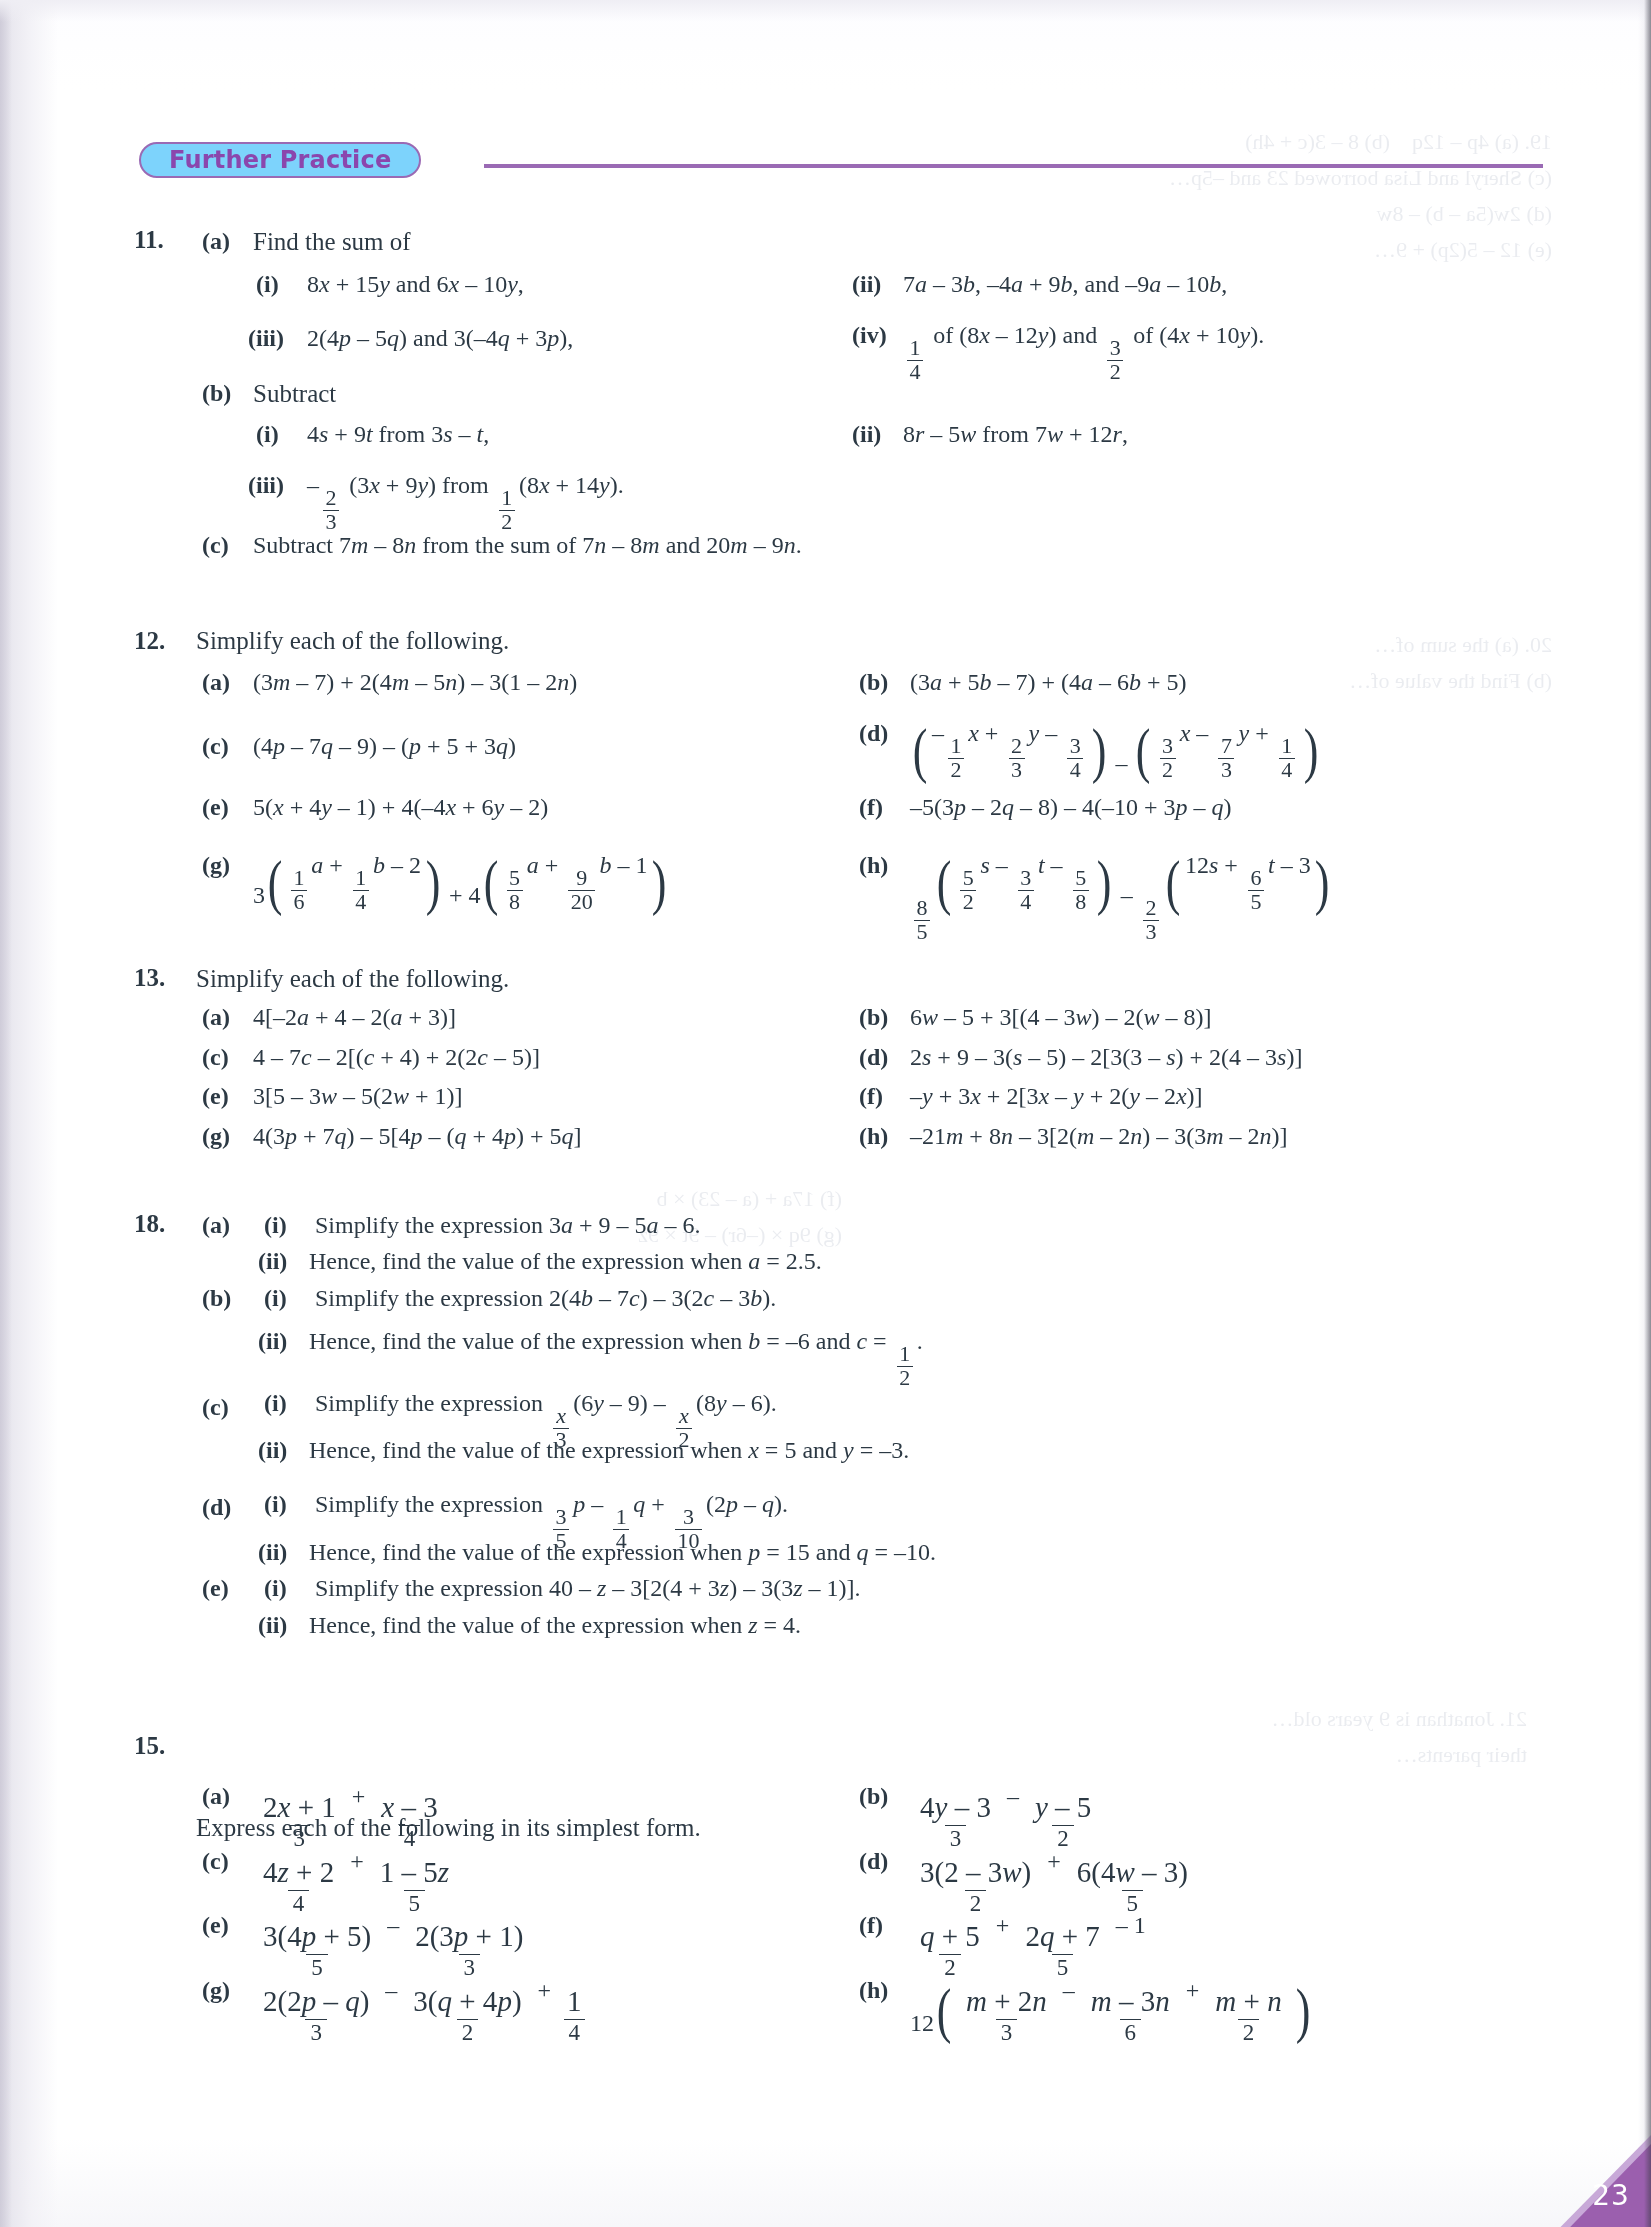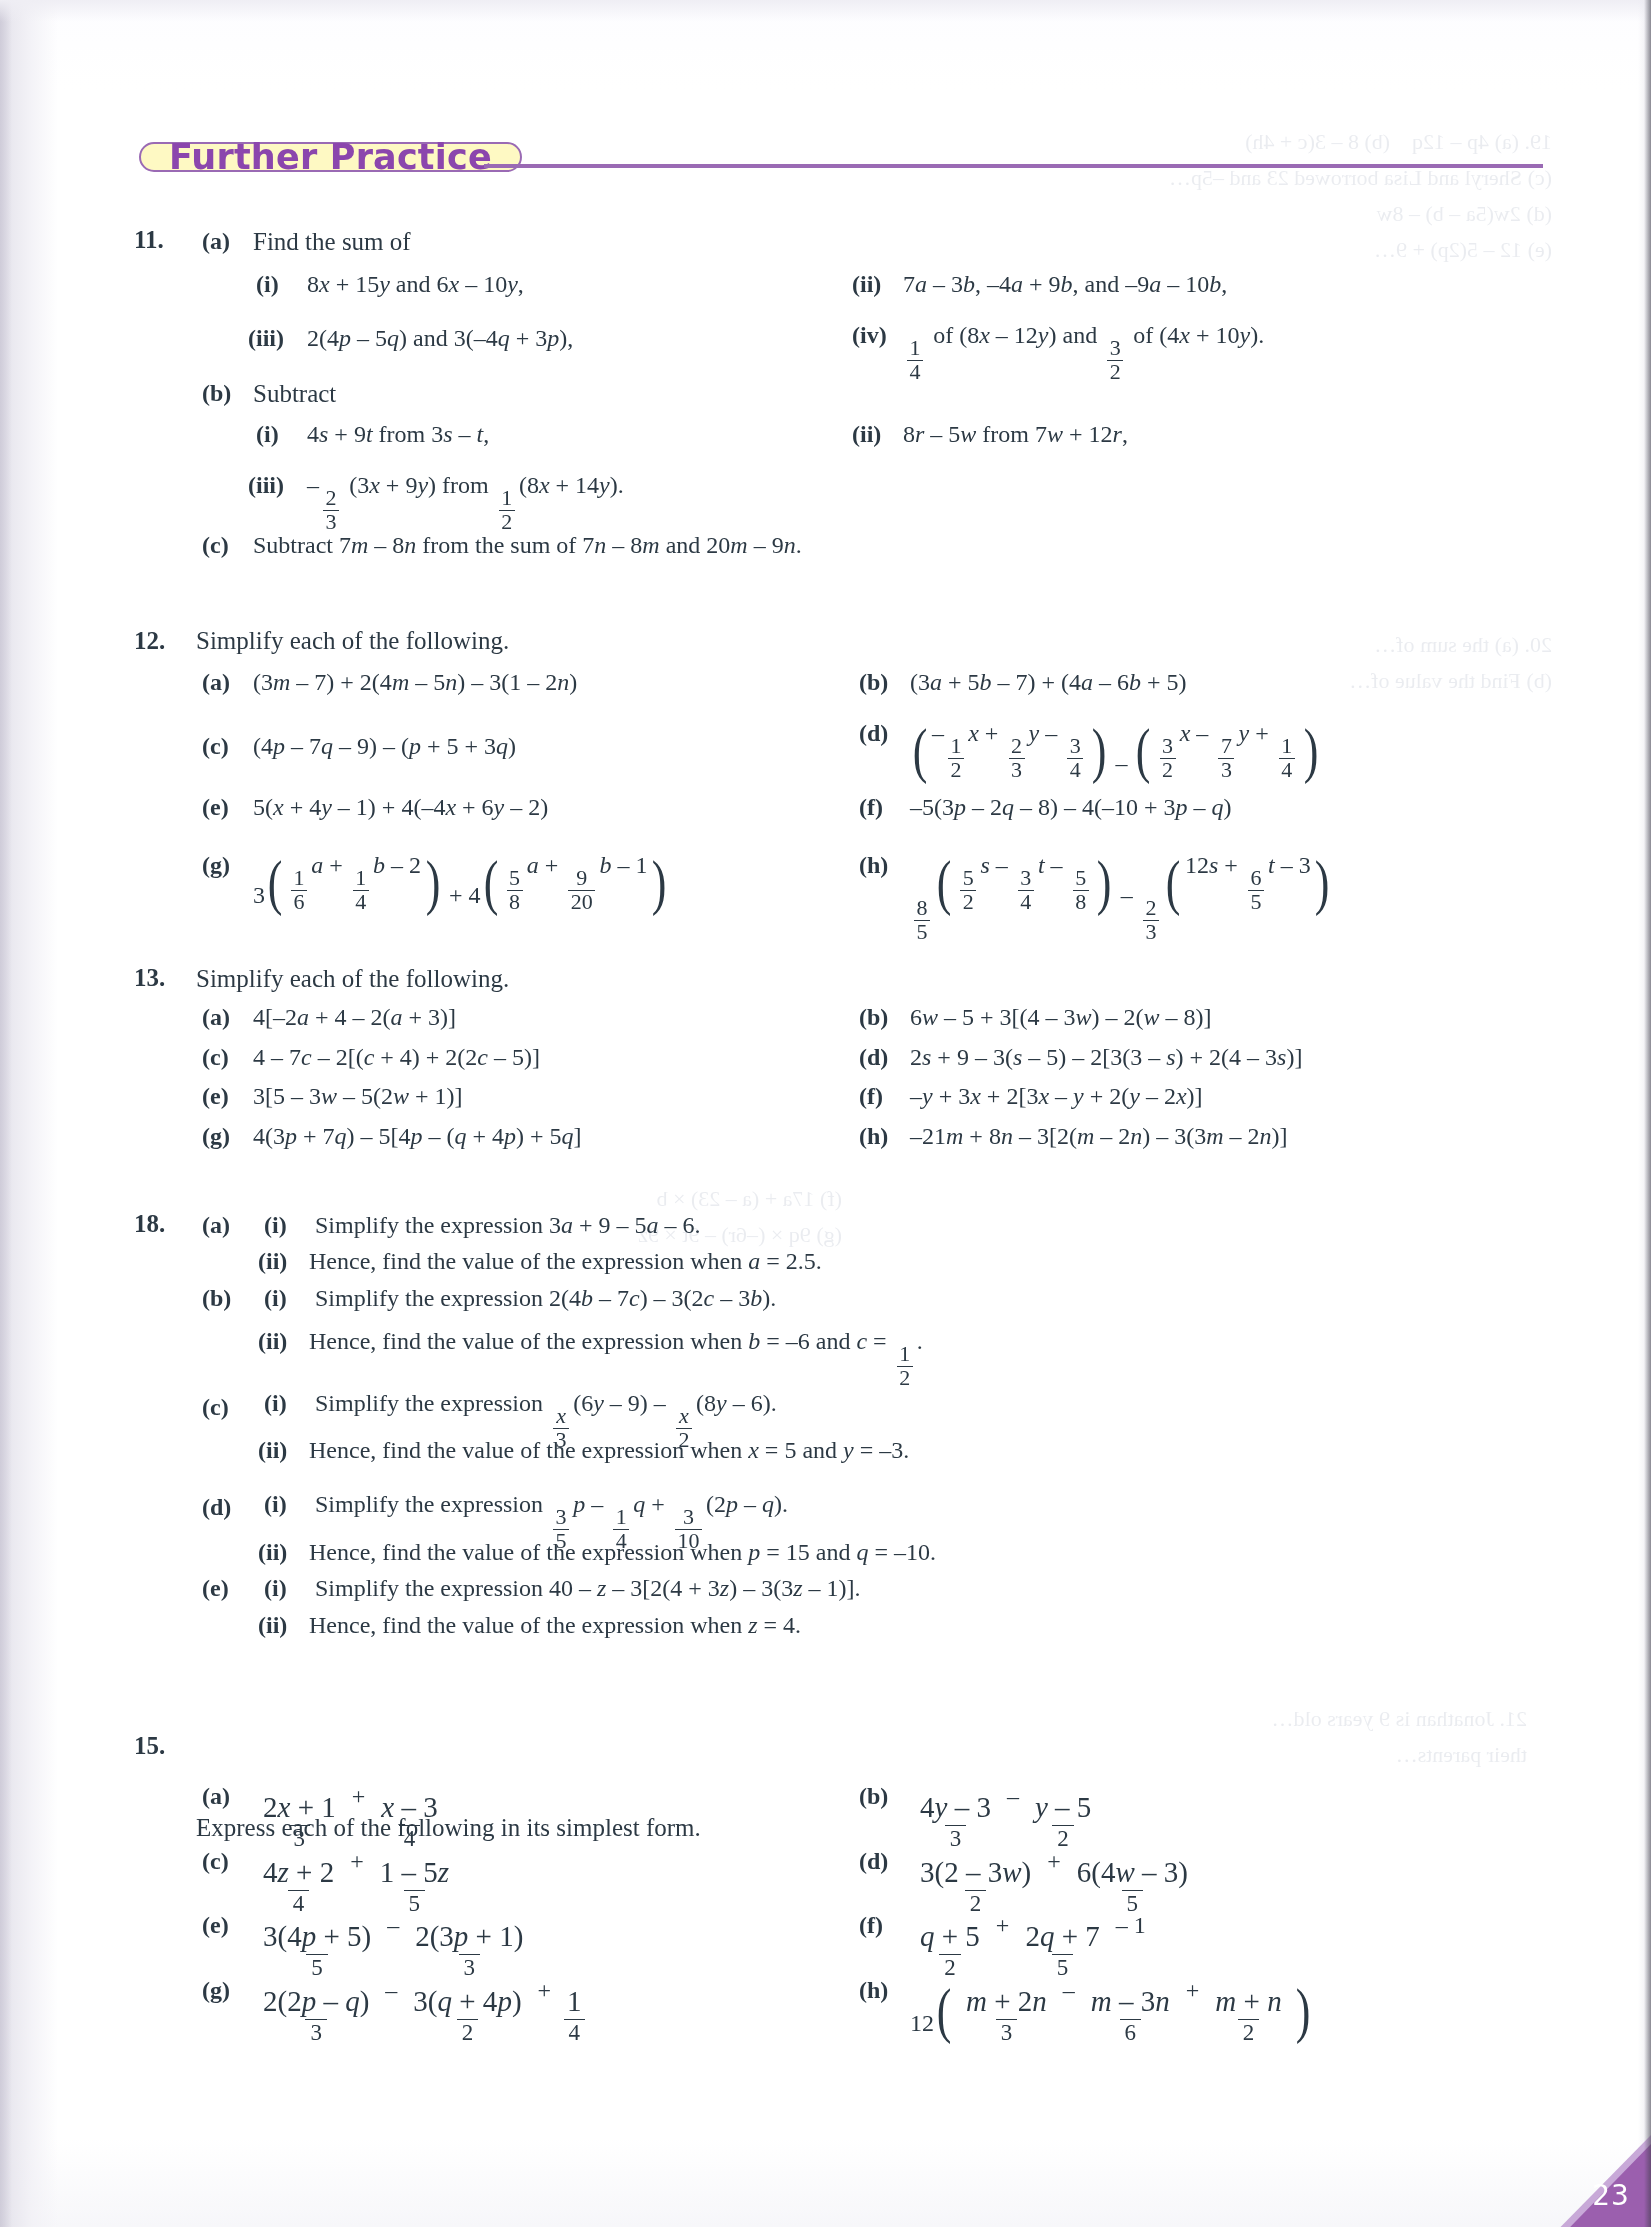--- a/index.html
+++ b/index.html
@@ -54,30 +54,30 @@
   .ghost-layer .gcol{ position:absolute; }
 
   
   #content{ position:absolute; left:0; top:0; width:1651px; height:2227px; }
 
   .fp-header{
     position:absolute; left:139px; top:142px; width:1404px; height:48px;
   }
   .fp-pill{
     position:absolute; left:0; top:0;
-    height:30px; box-sizing:border-box;
+    height:36px; box-sizing:border-box;
     padding:0 28px;
     display:flex; align-items:center;
     border:2.5px solid #9a6ab4;
     border-radius:25px;
-    background:#fef9c3;
+    background:#7dd3fc;
     color:#8b46ad;
     font-family:"DejaVu Sans", sans-serif;
     font-weight:bold;
-    font-size:35px;
+    font-size:24px;
     letter-spacing:0.2px;
   }
   .fp-rule{
     position:absolute; left:345px; top:22px; right:0; height:4.1px;
     background:#9a6ab4;
   }
 
   .qblock{ position:absolute; }
   .qnum{
     position:absolute;

